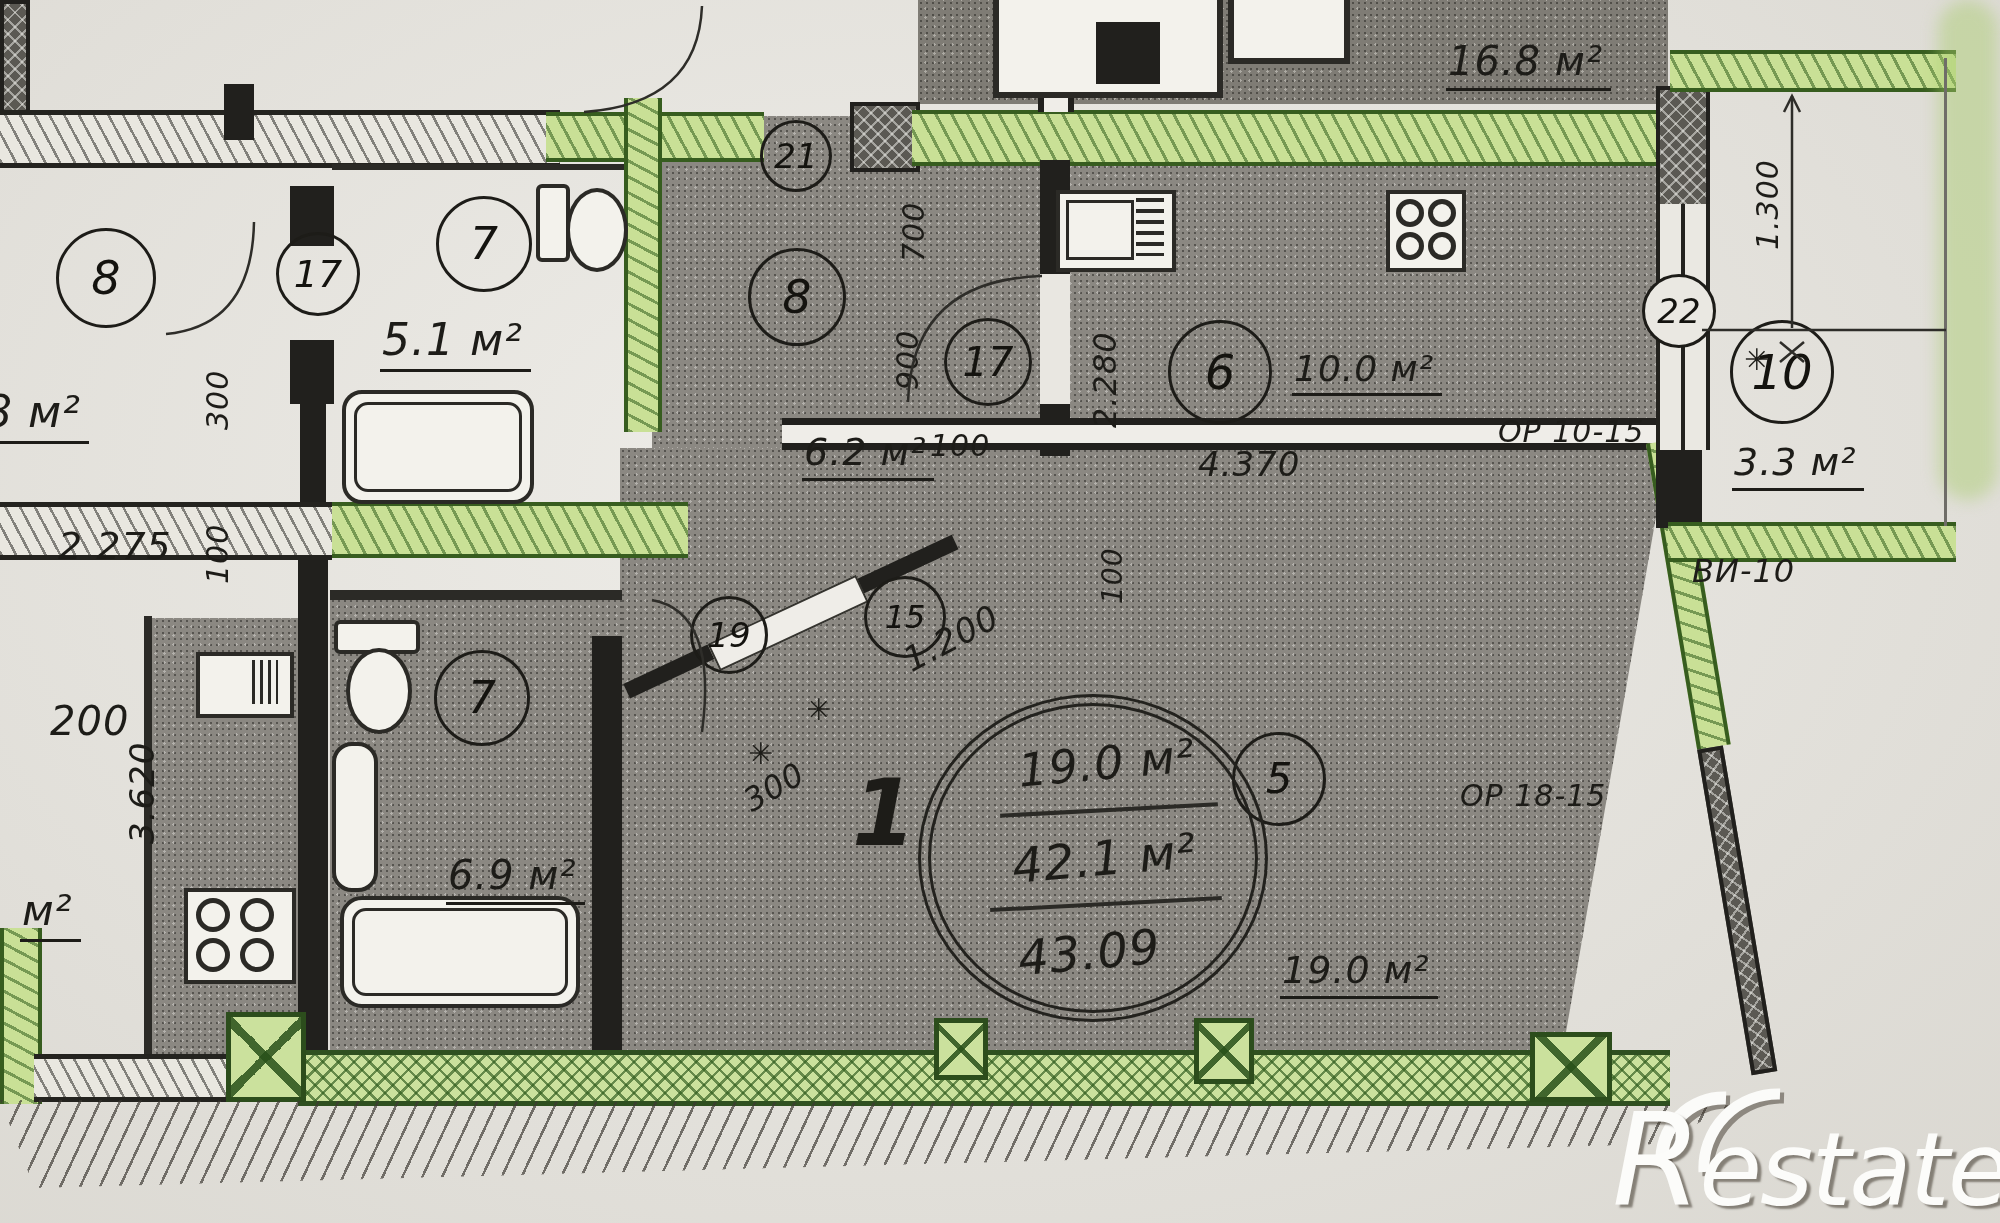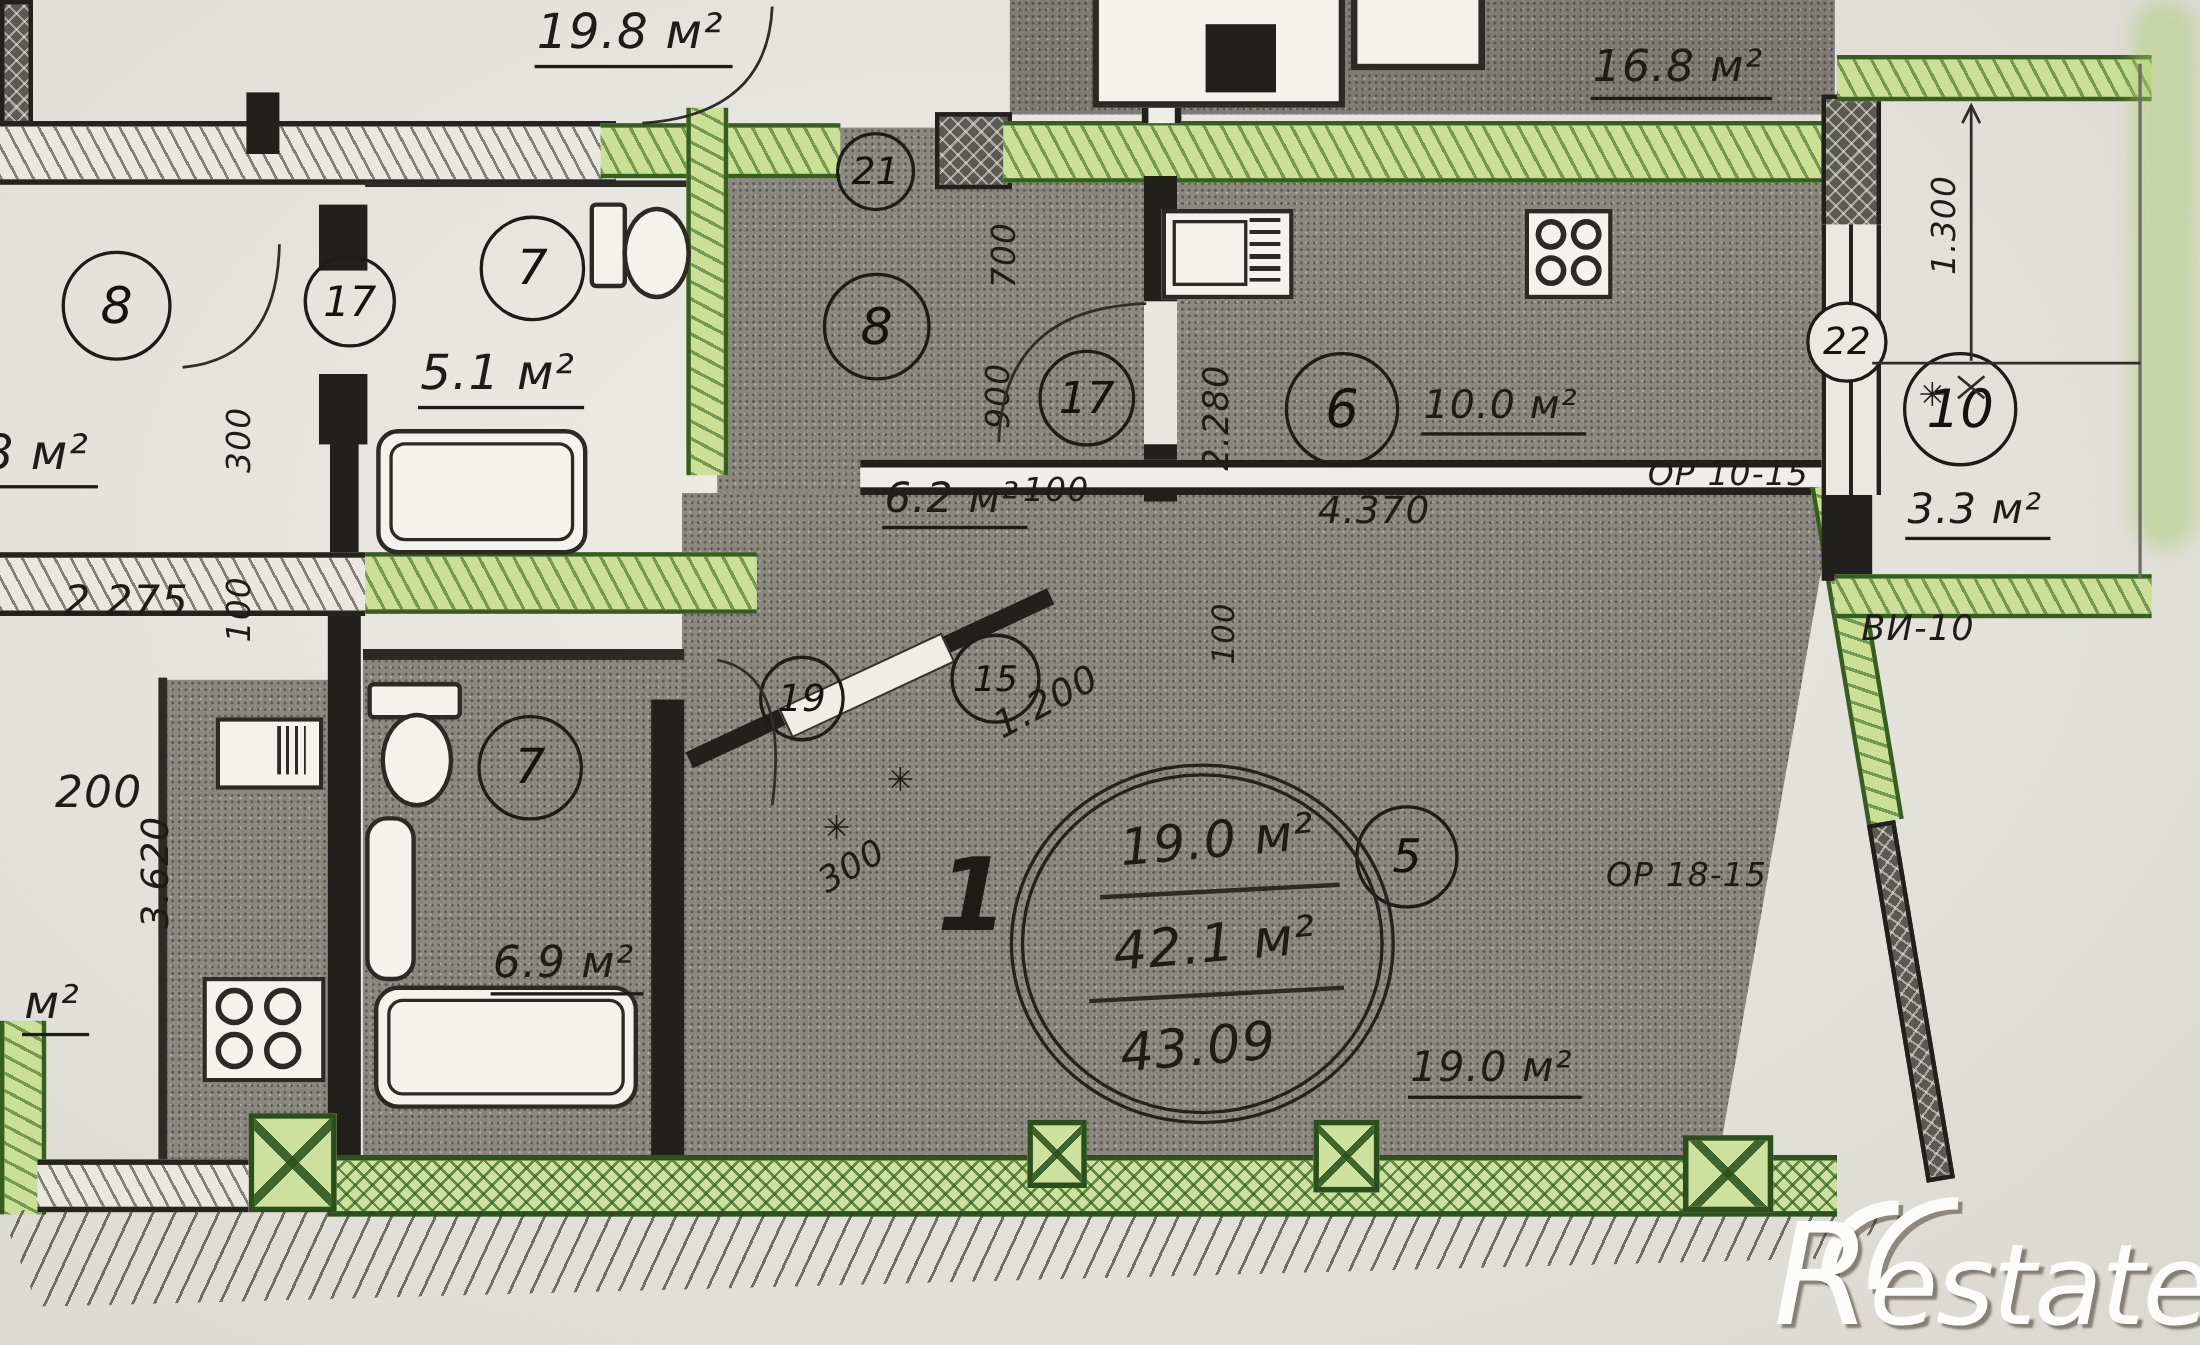--- a/index.html
+++ b/index.html
@@ -151,21 +151,20 @@
     <div class="ring" style="left:52px;top:46px;width:24px;height:24px;"></div>
   </div>
 
   <div class="fix" style="left:334px;top:620px;width:78px;height:26px;border-radius:6px;"></div>
   <div class="fix" style="left:346px;top:648px;width:58px;height:78px;border-radius:50%;"></div>
   <div class="fix" style="left:332px;top:742px;width:38px;height:142px;border-radius:20px;"></div>
   <div class="fix" style="left:340px;top:896px;width:232px;height:104px;border-radius:22px;">
       <div class="inner"></div>
     </div>
 
-  <span class="lbl u" style="left:486px;top:4px;font-size:44px;">19.8 м²</span>
   <span class="lbl u" style="left:1446px;top:38px;font-size:40px;">16.8 м²</span>
   <span class="lbl u" style="left:-18px;top:386px;font-size:44px;">8 м²</span>
   <span class="lbl u" style="left:380px;top:314px;font-size:44px;">5.1 м²</span>
   <span class="lbl u" style="left:802px;top:430px;font-size:38px;">6.2 м²</span>
   <span class="lbl u" style="left:1292px;top:348px;font-size:36px;">10.0 м²</span>
   <span class="lbl u" style="left:1732px;top:440px;font-size:38px;">3.3 м²</span>
   <span class="lbl u" style="left:446px;top:852px;font-size:40px;">6.9 м²</span>
   <span class="lbl u" style="left:1280px;top:948px;font-size:38px;">19.0 м²</span>
   <span class="lbl u" style="left:20px;top:886px;font-size:42px;">м²</span>
 

